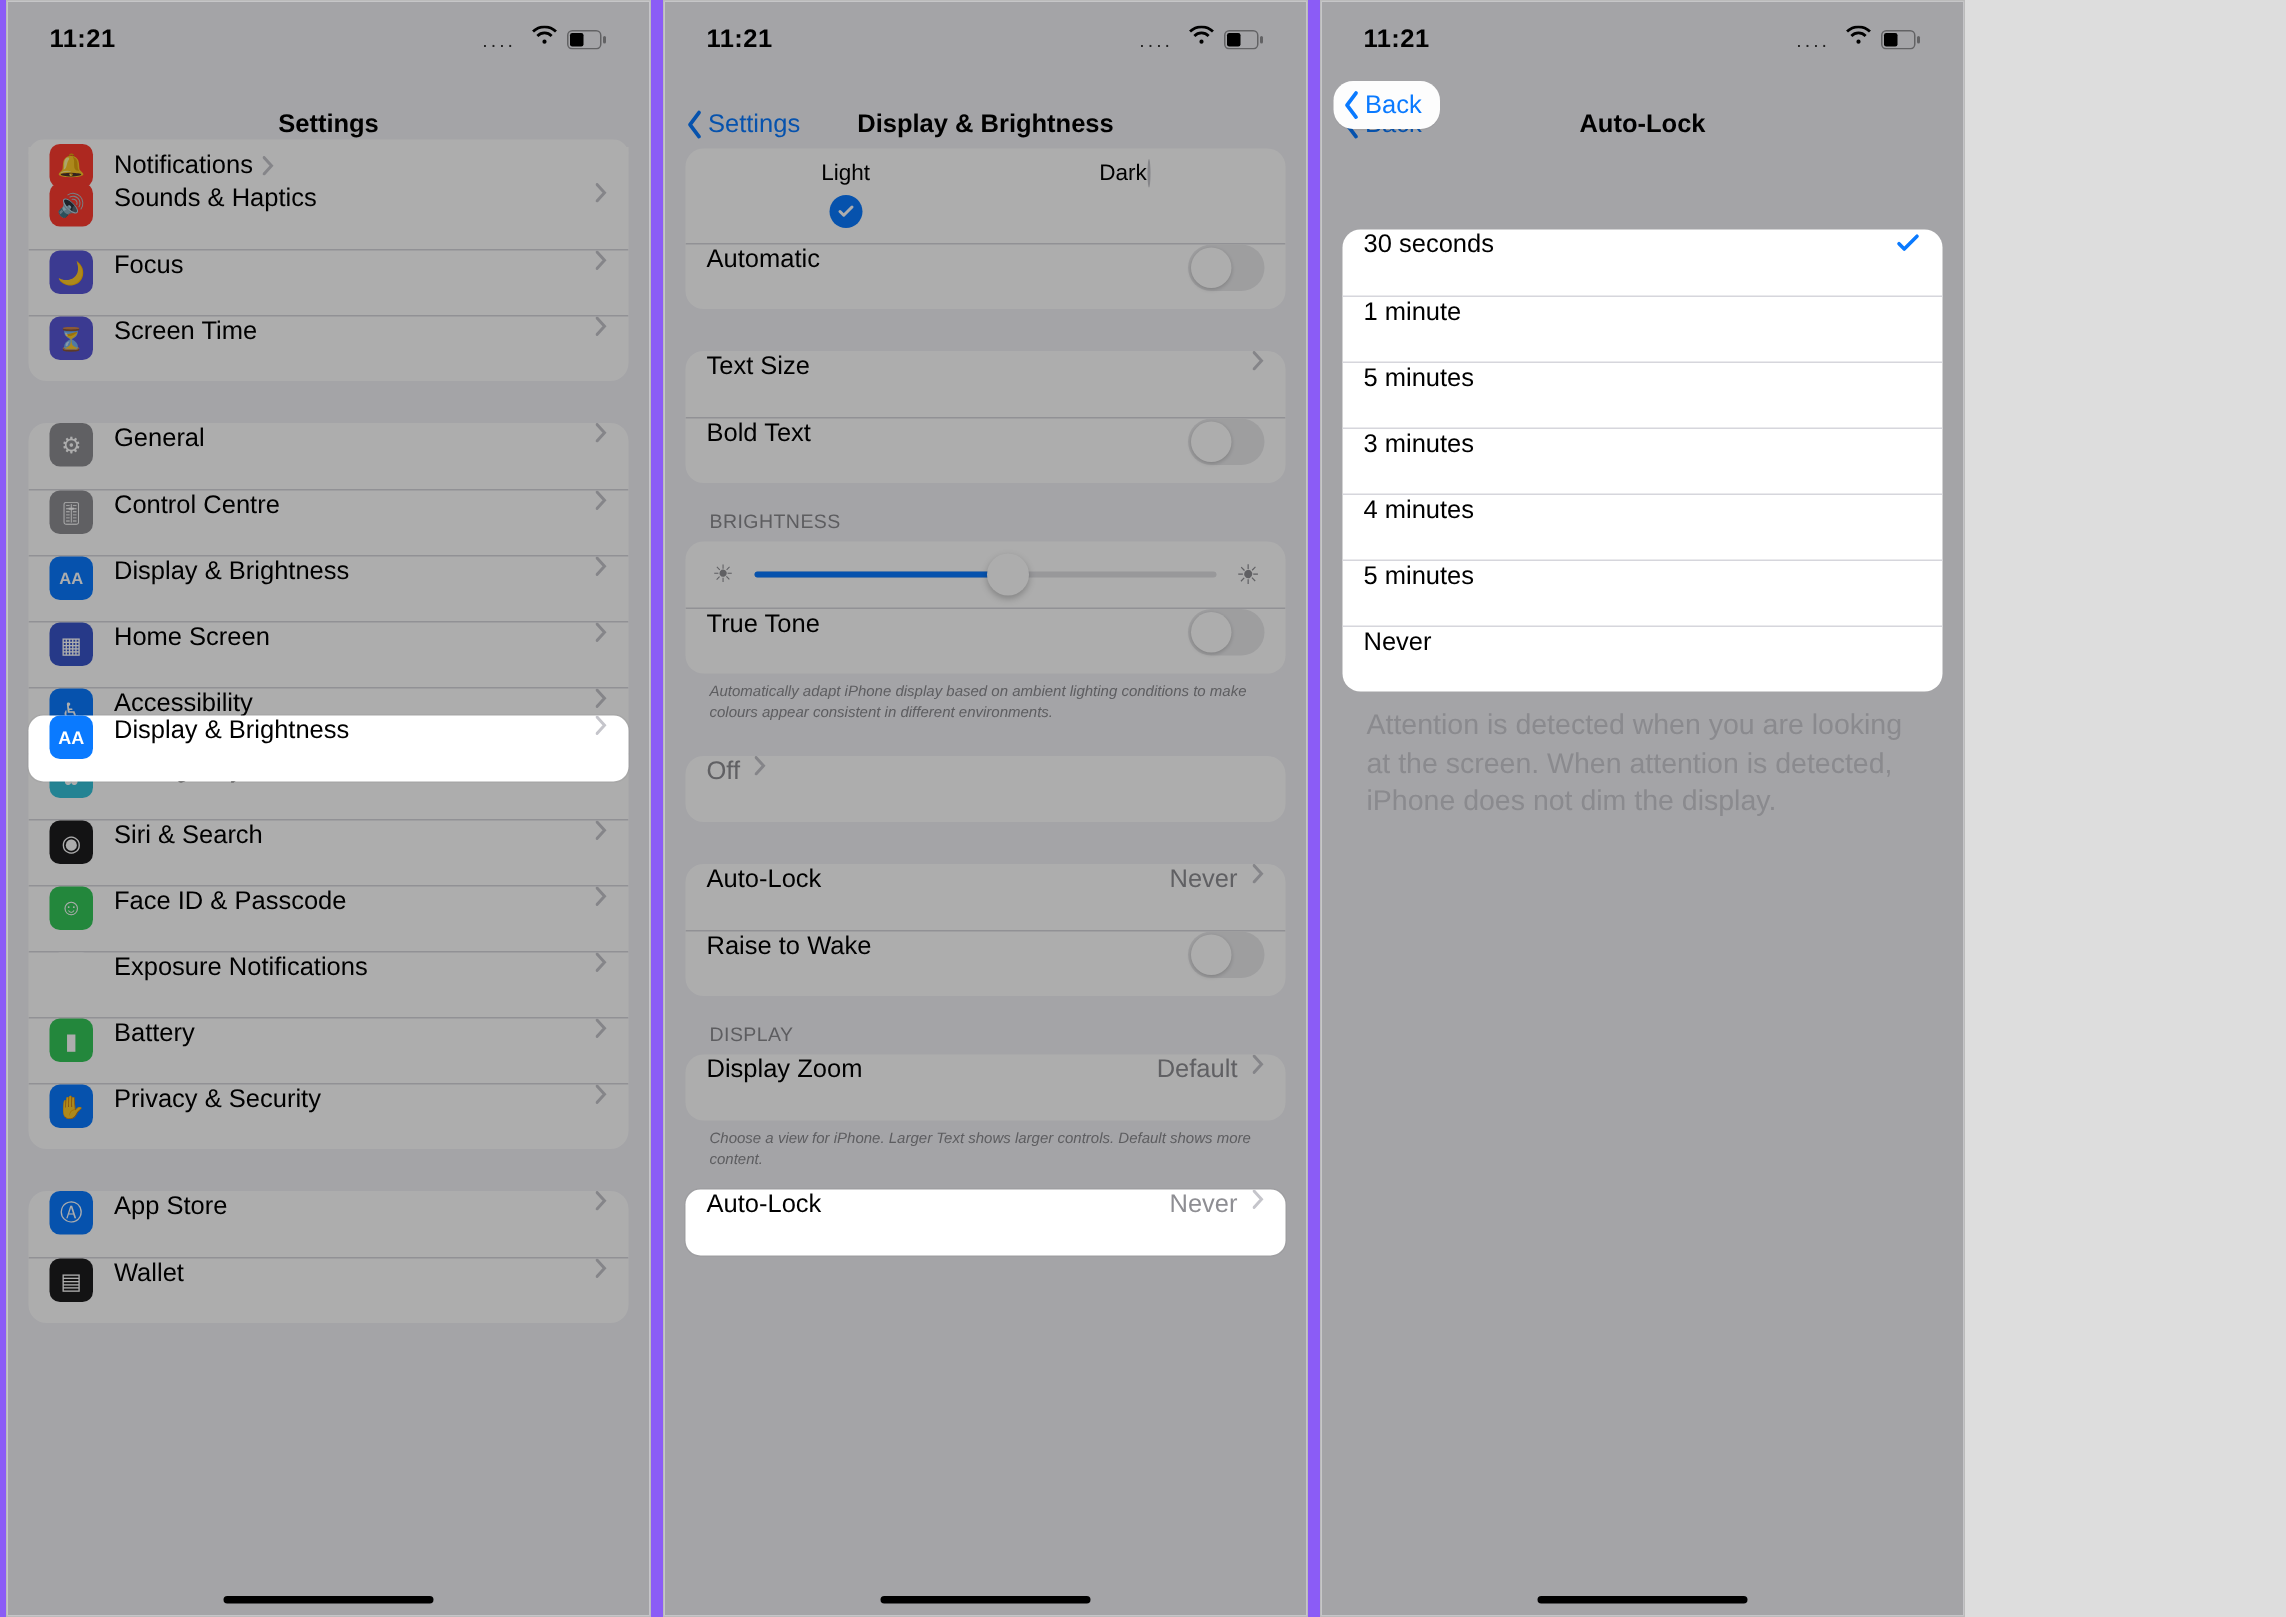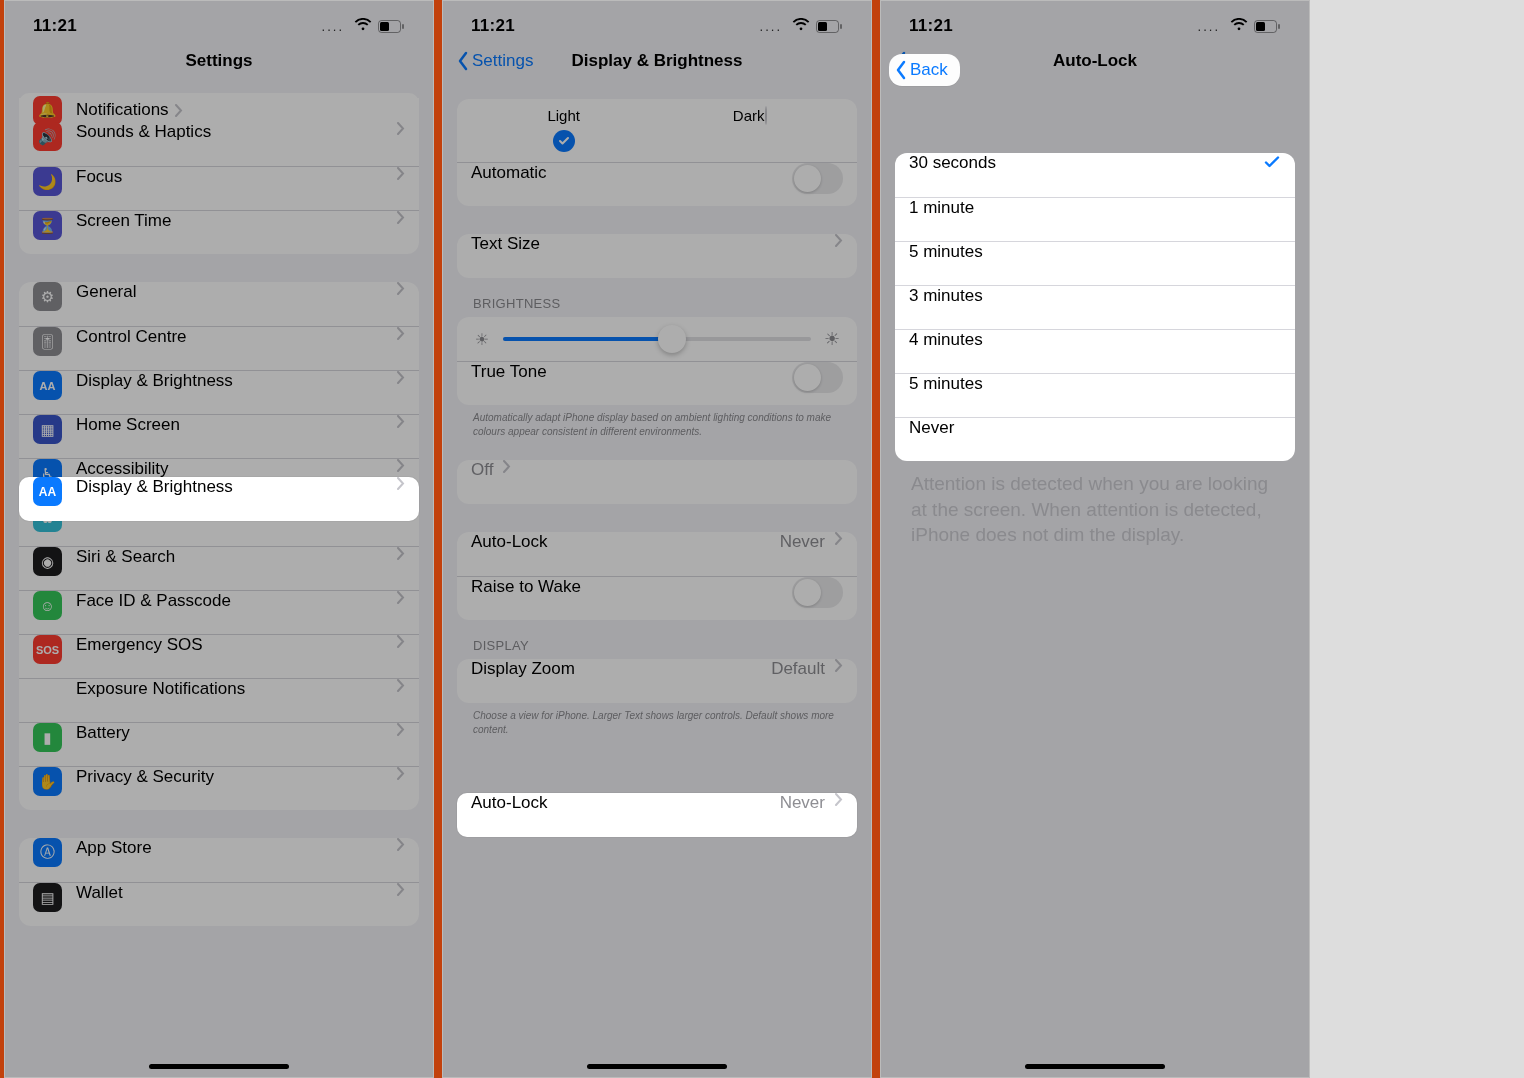--- a/index.html
+++ b/index.html
@@ -1,27 +1,27 @@
 <!DOCTYPE html>
 <html><head>
 <meta charset="utf-8">
 <style>
   * { margin:0; padding:0; box-sizing:border-box; -webkit-font-smoothing:antialiased; }
   body { font-family:-apple-system, "Helvetica Neue", Helvetica, Arial, sans-serif; background:#ddd; }
-  .wrap { display:flex; width:1208px; height:1078px; background:#c2410c; }
+  .wrap { display:flex; width:1208px; height:1078px; background:#8b5cf6; }
   .screen { position:relative; flex:0 0 430px; height:1078px; margin:0 4px; background:#f2f2f7; overflow:hidden; border:1px solid #bbb; }
   .screen.dim::after { content:""; position:absolute; inset:0; background:rgba(0,0,0,0.32); pointer-events:none; }
   
   .status { height:50px; display:flex; align-items:center; justify-content:space-between; padding:0 28px 0 28px; }
   .time { font-size:17px; font-weight:600; letter-spacing:0.3px; }
   .status-r { display:flex; align-items:center; gap:6px; }
   .dots { font-size:13px; letter-spacing:2px; color:#333; padding-right:4px;}
   .battery-box { display:inline-flex; align-items:center; }
   
-  .nav { height:42px; position:relative; display:flex; align-items:flex-start; justify-content:center; }
+  .nav { height:42px; position:relative; display:flex; align-items:flex-end; justify-content:center; }
   .nav-title { font-size:17px; font-weight:600; }
   .nav-back { position:absolute; left:14px; display:flex; align-items:center; gap:3px; color:#0a7aff; font-size:17px; }
   .nav-back svg { width:12px; height:20px; }
   
   .list { margin:10px 14px 0 14px; background:#fff; border-radius:12px; overflow:hidden; }
   .list.flush-top { margin-top:0; }
   .row { display:flex; align-items:flex-start; min-height:44px; padding:0 14px 0 14px; border-top:0.5px solid #d6d6dc; font-size:17px; color:#000; position:relative; }
   .row:first-child { border-top:none; }
   .row .label { flex:1 1 auto; }
   .row .val { color:#8e8e93; padding-right:4px; font-size:17px; }
@@ -192,29 +192,20 @@
         <div class="row">
     <span class="icon" style="background:#34c759;">☺︎</span>
     <span class="label">Face ID &amp; Passcode</span>
     <span class="chev">
             <svg viewBox="0 0 8 13">
               <path d="M1 1l5 5.5L1 12" stroke="#c5c5cb" stroke-width="2" fill="none" stroke-linecap="round"></path>
             </svg>
           </span>
   </div>
         <div class="row">
-    <span class="icon" style="background:#ff3b30;font-size:11px;font-weight:700;">SOS</span>
-    <span class="label">Emergency SOS</span>
-    <span class="chev">
-            <svg viewBox="0 0 8 13">
-              <path d="M1 1l5 5.5L1 12" stroke="#c5c5cb" stroke-width="2" fill="none" stroke-linecap="round"></path>
-            </svg>
-          </span>
-  </div>
-        <div class="row">
     <span class="icon" style="background:#ffffff;">⦿</span>
     <span class="label">Exposure Notifications</span>
     <span class="chev">
             <svg viewBox="0 0 8 13">
               <path d="M1 1l5 5.5L1 12" stroke="#c5c5cb" stroke-width="2" fill="none" stroke-linecap="round"></path>
             </svg>
           </span>
   </div>
         <div class="row">
     <span class="icon" style="background:#34c759;">▮</span>
@@ -321,20 +312,24 @@
 
   <div class="list" style="margin-top:28px;">
     <div class="row">
       <span class="label">Text Size</span>
       <span class="chev">
             <svg viewBox="0 0 8 13">
               <path d="M1 1l5 5.5L1 12" stroke="#c5c5cb" stroke-width="2" fill="none" stroke-linecap="round"></path>
             </svg>
           </span>
     </div>
+    <div class="row">
+      <span class="label">Bold Text</span>
+      <span class="toggle"></span>
+    </div>
   </div>
 
   <div class="group-header">BRIGHTNESS</div>
   <div class="list" style="margin-top:0;">
     <div class="sliderbox">
       <span class="sun">☀︎</span>
       <span class="track">
             <span class="fill"></span>
             <span class="knob"></span>
           </span>

